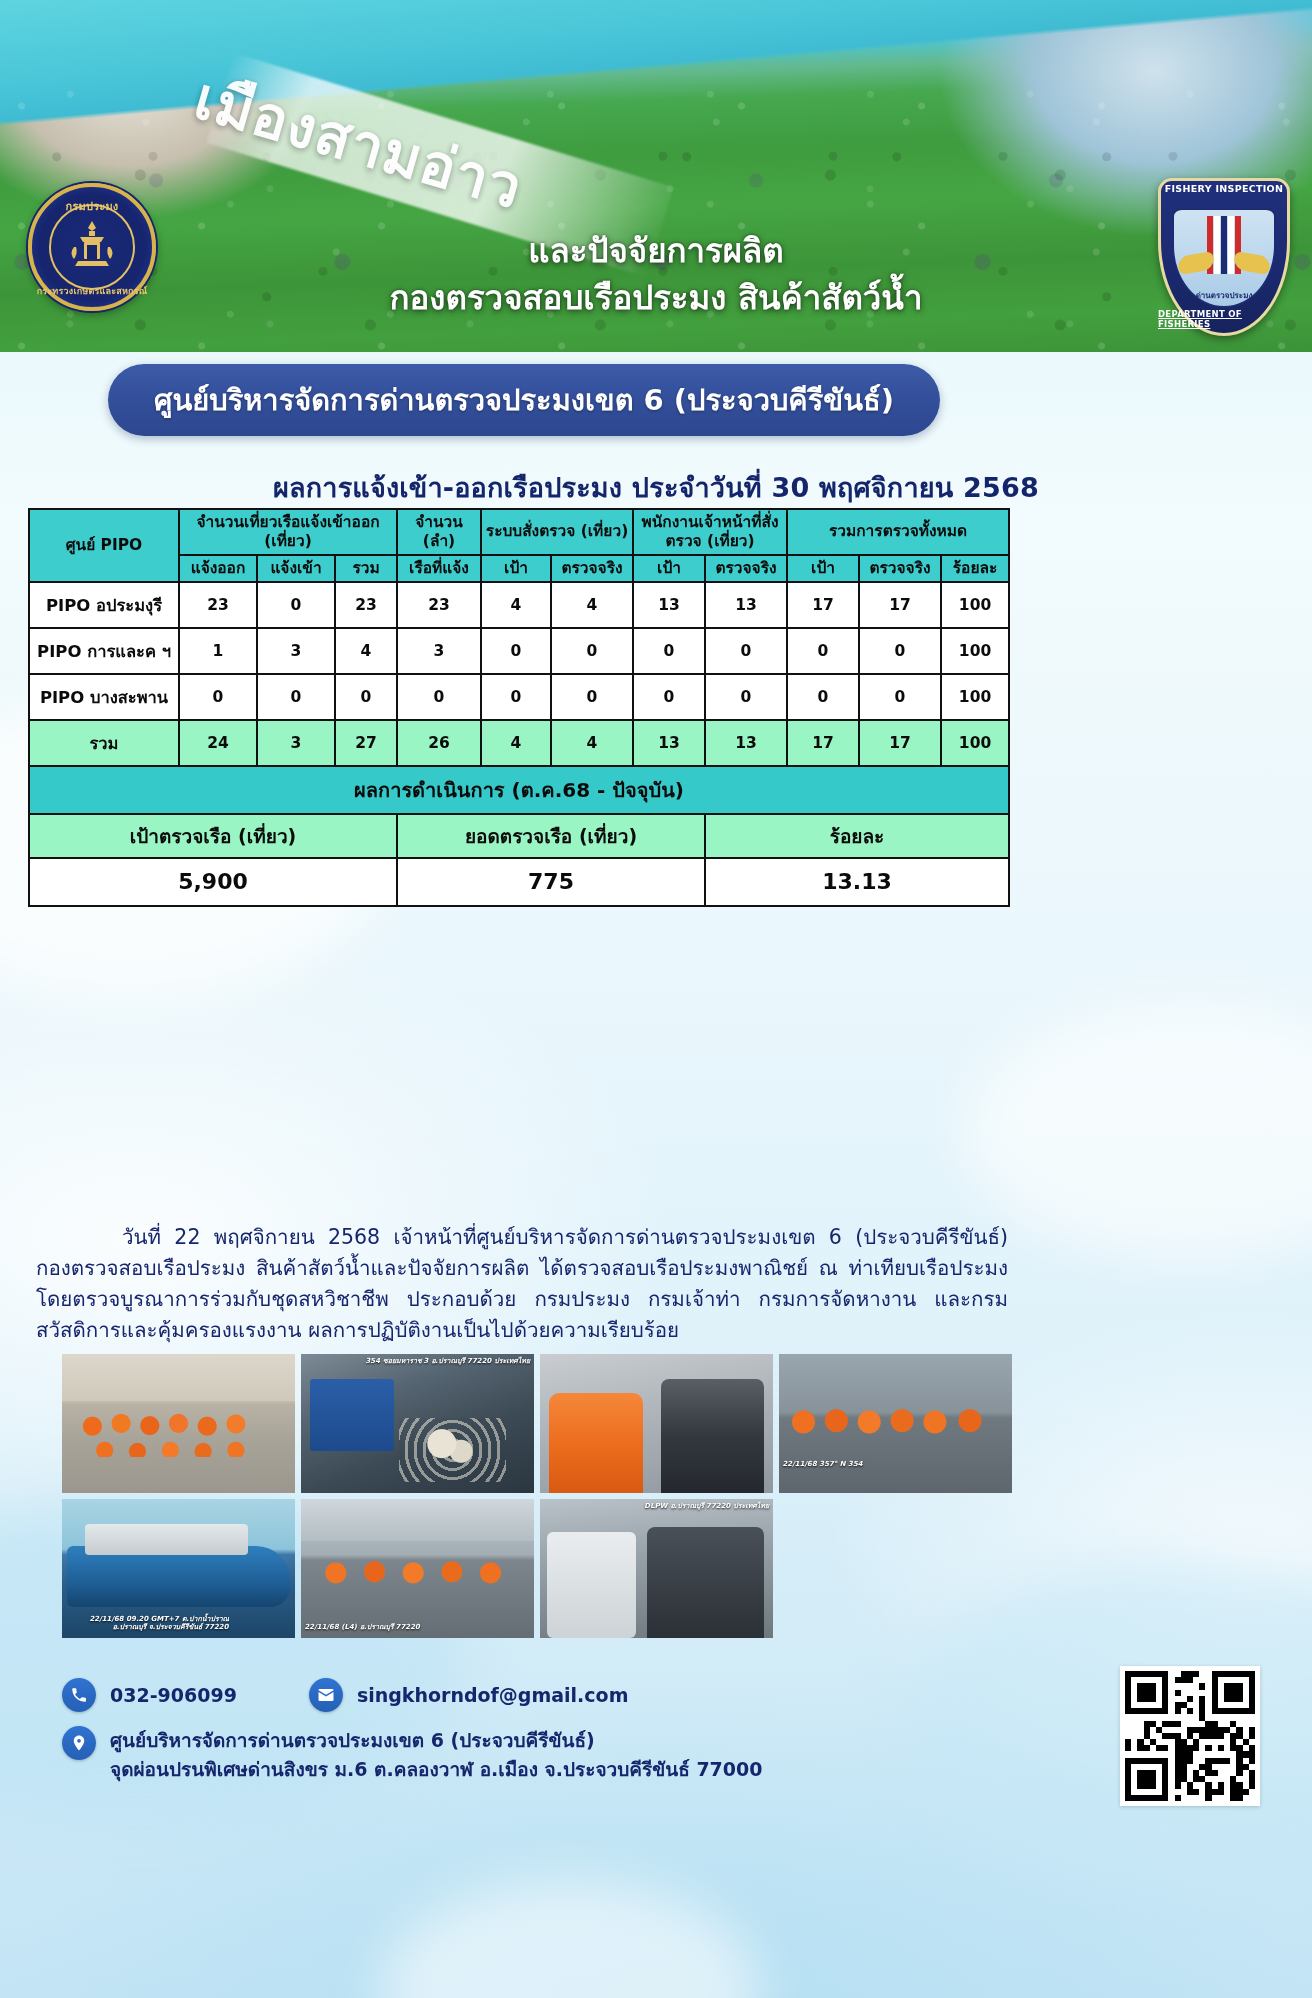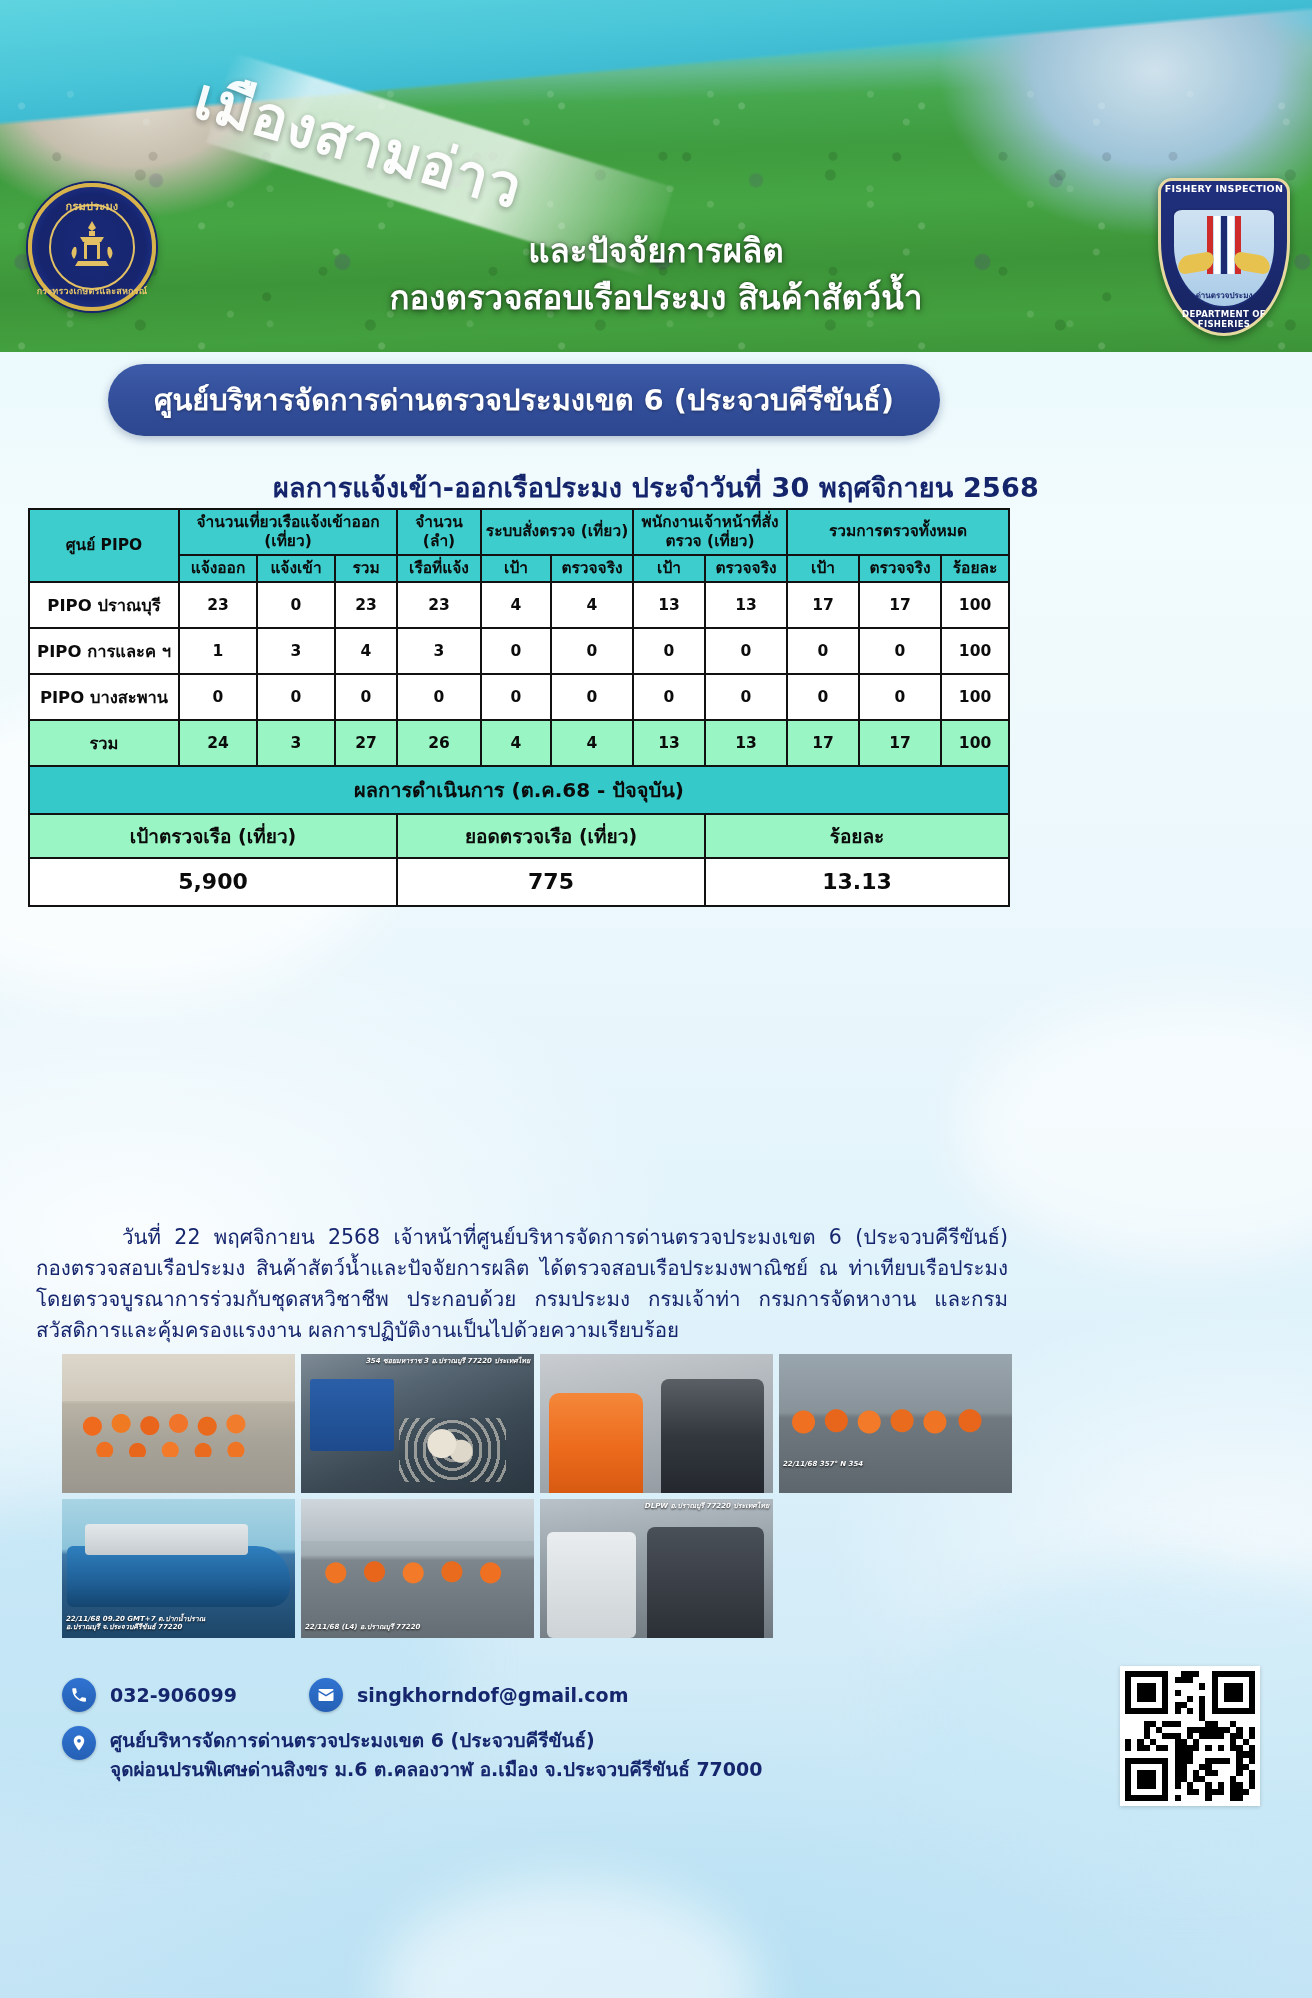--- a/index.html
+++ b/index.html
@@ -152,22 +152,22 @@
   .shield-stripes { position:absolute; left:50%; top:6px; transform:translateX(-50%); width:34px; height:58px; }
   .shield-stripes i { position:absolute; top:0; width:6px; height:100%; }
   .shield-wing { position:absolute; top:44px; width:36px; height:18px; background:#e8c24e; border-radius:9px; }
   .shield-wing.l { left:4px; transform: rotate(-10deg) skewX(-14deg); }
   .shield-wing.r { right:4px; transform: rotate(10deg) skewX(14deg); }
   .shield-txt-top {
     position:absolute; left:0; right:0; top:5px; text-align:center;
     color:#ffffff; font-size:9.5px; font-weight:700; letter-spacing:.3px;
   }
   .shield-txt-bot {
-    position:absolute; left:0; right:0; bottom: 6px; text-align:center;
-    color:#ffffff; font-size:8.5px; font-weight:700; letter-spacing:.3px; line-height:1.25;
+    position:absolute; left:0; right:0; bottom: 6px; text-align:left;
+    color:#ffffff; font-size:8.5px; font-weight:700; letter-spacing:.3px; line-height:1.25;text-decoration:underline;
   }
   .shield-thai {
     position:absolute; left:0; right:0; bottom: 34px; text-align:center;
     color:#1d2c72; font-size:8px; font-weight:700;
   }
 
   
   .pill {
     position:absolute; left: 108px; top: 364px; width: 832px; height: 72px;
     background: linear-gradient(180deg, #3d5ba8 0%, #34509c 45%, #2d478f 100%);
@@ -474,21 +474,21 @@
           <th>ตรวจจริง</th>
           <th>เป้า</th>
           <th>ตรวจจริง</th>
           <th>เป้า</th>
           <th>ตรวจจริง</th>
           <th>ร้อยละ</th>
         </tr>
       </thead>
       <tbody>
         <tr>
-          <td class="rowlab">PIPO ปราณบุรี</td>
+          <td class="rowlab">PIPO อประมงุรี</td>
           <td>23</td>
           <td>0</td>
           <td>23</td>
           <td>23</td>
           <td>4</td>
           <td>4</td>
           <td>13</td>
           <td>13</td>
           <td>17</td>
           <td>17</td>
@@ -563,21 +563,21 @@
     <div class="ph p2">
       <div class="stamp" style="right:4px;top:3px;text-align:right;">354 ซอยมหาราช 3 อ.ปราณบุรี 77220 ประเทศไทย</div>
     </div>
     <div class="ph p3">
       <div class="stamp" style="right:4px;top:3px;"></div>
     </div>
     <div class="ph p4">
       <div class="stamp" style="left:4px;bottom:24px;">22/11/68 357° N 354</div>
     </div>
     <div class="ph p5">
-      <div class="stamp" style="left:4px;bottom:6px;width:70%;">22/11/68 09.20 GMT+7 ต.ปากน้ำปราณ อ.ปราณบุรี จ.ประจวบคีรีขันธ์ 77220</div>
+      <div class="stamp" style="left:4px;bottom:6px;width:70%;text-align:right;">22/11/68 09.20 GMT+7 ต.ปากน้ำปราณ อ.ปราณบุรี จ.ประจวบคีรีขันธ์ 77220</div>
     </div>
     <div class="ph p6">
       <div class="stamp" style="left:4px;bottom:6px;width:70%;">22/11/68 (L4) อ.ปราณบุรี 77220</div>
     </div>
     <div class="ph p7">
       <div class="stamp" style="right:4px;top:3px;text-align:right;width:60%;">DLPW อ.ปราณบุรี 77220 ประเทศไทย</div>
     </div>
   </div>
 
   <div class="footer">

